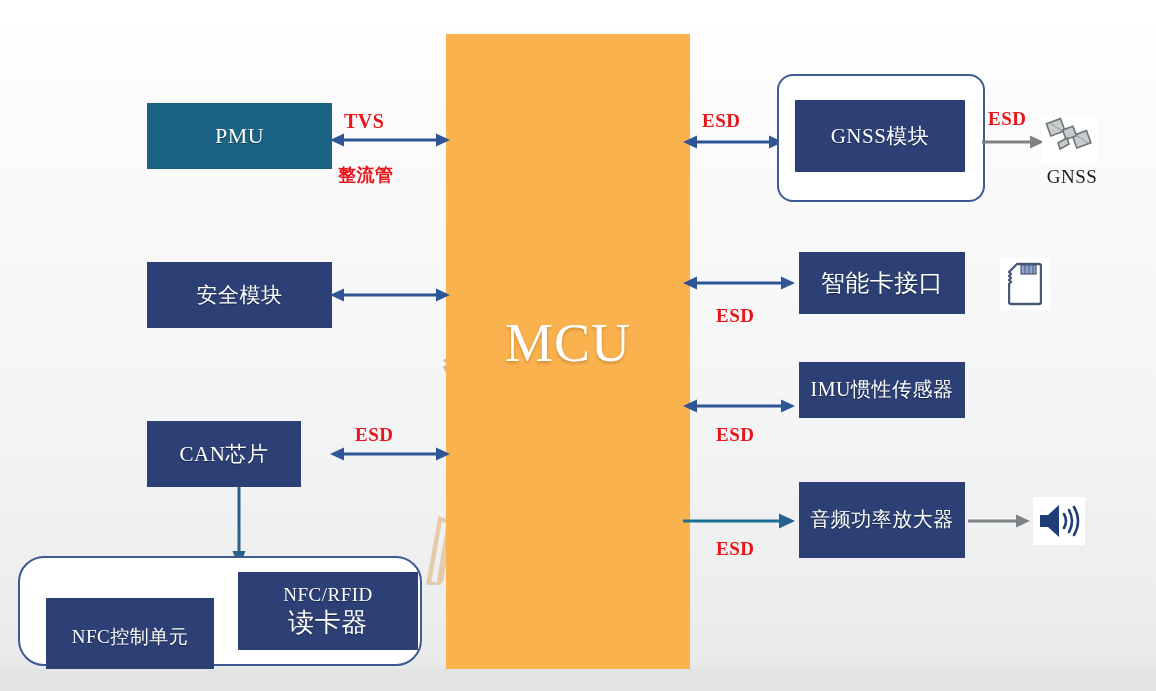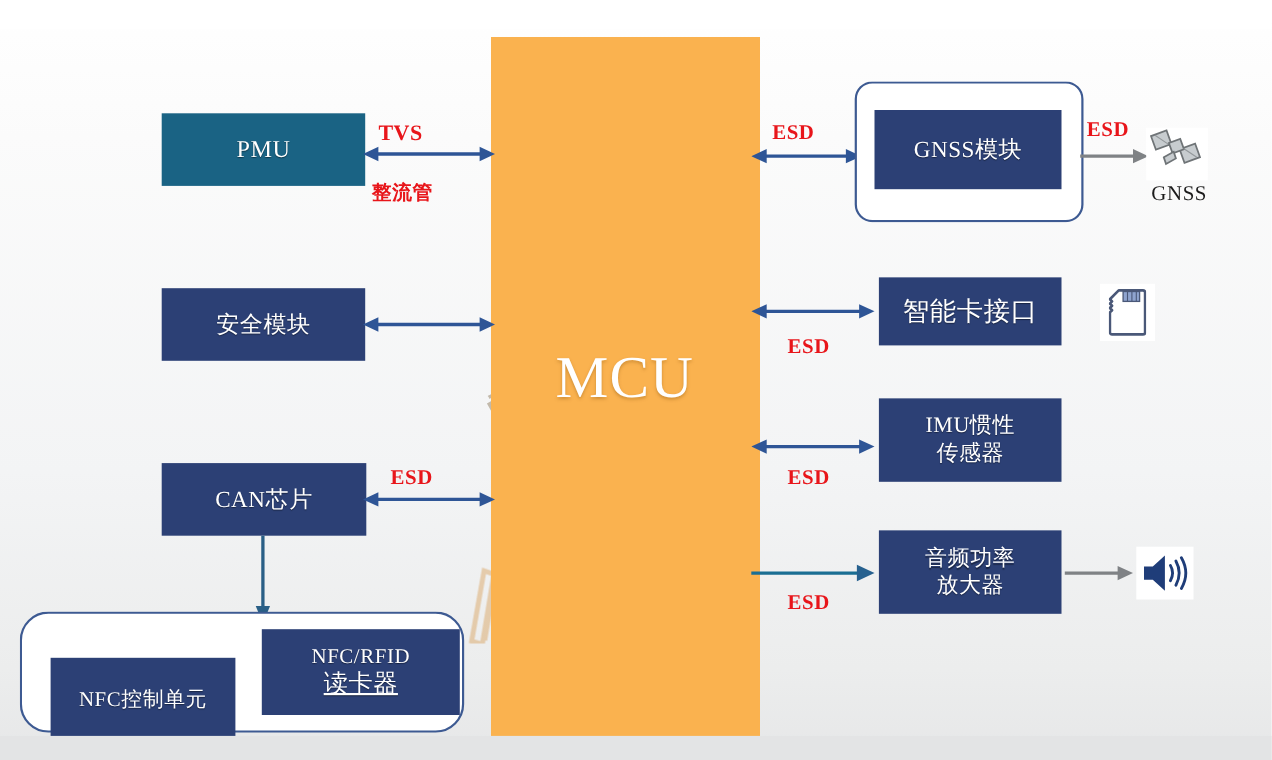--- a/index.html
+++ b/index.html
@@ -178,21 +178,21 @@
     <span>安全模块</span>
   </div>
   <div class="arrow" style="left:330px;top:287px;">
     <svg width="120" height="16" viewBox="0 0 120 16">
       <line x1="12" y1="8" x2="108" y2="8" stroke="#2e5596" stroke-width="3"></line>
       <polygon points="0,8 14,1.5 14,14.5" fill="#2e5596"></polygon>
       <polygon points="120,8 106,1.5 106,14.5" fill="#2e5596"></polygon>
     </svg>
   </div>
 
-  <div class="block navy cn" style="left:147px;top:421px;width:186px;height:66px;font-size:21px;font-family:'Liberation Serif','DejaVu Serif',serif;text-align:center;">
+  <div class="block navy cn" style="left:147px;top:421px;width:154px;height:66px;font-size:21px;font-family:'Liberation Serif','DejaVu Serif',serif;text-align:center;">
     <span>CAN芯片</span>
   </div>
   <div class="arrow" style="left:330px;top:446px;">
     <svg width="120" height="16" viewBox="0 0 120 16">
       <line x1="12" y1="8" x2="108" y2="8" stroke="#2e5596" stroke-width="3"></line>
       <polygon points="0,8 14,1.5 14,14.5" fill="#2e5596"></polygon>
       <polygon points="120,8 106,1.5 106,14.5" fill="#2e5596"></polygon>
     </svg>
   </div>
   <div class="tag" style="left:355px;top:424px;font-size:19px;">ESD</div>
@@ -203,21 +203,21 @@
       <polygon points="8,80 1.5,64 14.5,64" fill="#2a5f86"></polygon>
     </svg>
   </div>
 
   <div class="round-wrap big" style="left:18px;top:556px;width:404px;height:110px;"></div>
   <div class="block navy cn" style="left:46px;top:572px;width:168px;height:78px;font-size:19px;font-family:'Liberation Serif','DejaVu Serif',serif;margin-top:26px;">
     <span>NFC控制单元</span>
   </div>
   <div class="block navy" style="left:238px;top:572px;width:180px;height:78px;font-size:19px;flex-direction:column;">
     <span>NFC/RFID</span>
-    <span class="cn" style="font-size:22px;text-decoration:underline;">读卡器</span>
+    <span class="cn" style="font-size:26px;">读卡器</span>
   </div>
 
   <div class="arrow" style="left:683px;top:134px;">
     <svg width="100" height="16" viewBox="0 0 100 16">
       <line x1="12" y1="8" x2="88" y2="8" stroke="#2e5596" stroke-width="3"></line>
       <polygon points="0,8 14,1.5 14,14.5" fill="#2e5596"></polygon>
       <polygon points="100,8 86,1.5 86,14.5" fill="#2e5596"></polygon>
     </svg>
   </div>
   <div class="tag" style="left:702px;top:110px;font-size:19px;">ESD</div>
@@ -276,34 +276,34 @@
 
   <div class="arrow" style="left:683px;top:398px;">
     <svg width="112" height="16" viewBox="0 0 112 16">
       <line x1="12" y1="8" x2="100" y2="8" stroke="#2e5596" stroke-width="3"></line>
       <polygon points="0,8 14,1.5 14,14.5" fill="#2e5596"></polygon>
       <polygon points="112,8 98,1.5 98,14.5" fill="#2e5596"></polygon>
     </svg>
   </div>
   <div class="tag" style="left:716px;top:424px;font-size:19px;">ESD</div>
 
-  <div class="block navy" style="left:799px;top:362px;width:166px;height:76px;font-size:20px;flex-direction:column;">
+  <div class="block navy" style="left:799px;top:362px;width:166px;height:56px;font-size:20px;flex-direction:row;">
     <span>IMU惯性</span>
     <span class="cn" style="font-size:20px;">传感器</span>
   </div>
 
   <div class="arrow" style="left:683px;top:513px;">
     <svg width="112" height="16" viewBox="0 0 112 16">
       <line x1="0" y1="8" x2="100" y2="8" stroke="#1a6e93" stroke-width="3"></line>
       <polygon points="112,8 96,0.5 96,15.5" fill="#27618f"></polygon>
     </svg>
   </div>
   <div class="tag" style="left:716px;top:538px;font-size:19px;">ESD</div>
 
-  <div class="block navy cn" style="left:799px;top:482px;width:166px;height:76px;font-size:20px;flex-direction:column;">
+  <div class="block navy cn" style="left:799px;top:482px;width:166px;height:76px;font-size:20px;">
     <span>音频功率</span>
     <span style="font-size:20px;">放大器</span>
   </div>
 
   <div class="arrow" style="left:968px;top:513px;">
     <svg width="62" height="16" viewBox="0 0 62 16">
       <line x1="0" y1="8" x2="50" y2="8" stroke="#7f8285" stroke-width="3"></line>
       <polygon points="62,8 48,1.5 48,14.5" fill="#7f8285"></polygon>
     </svg>
   </div>

